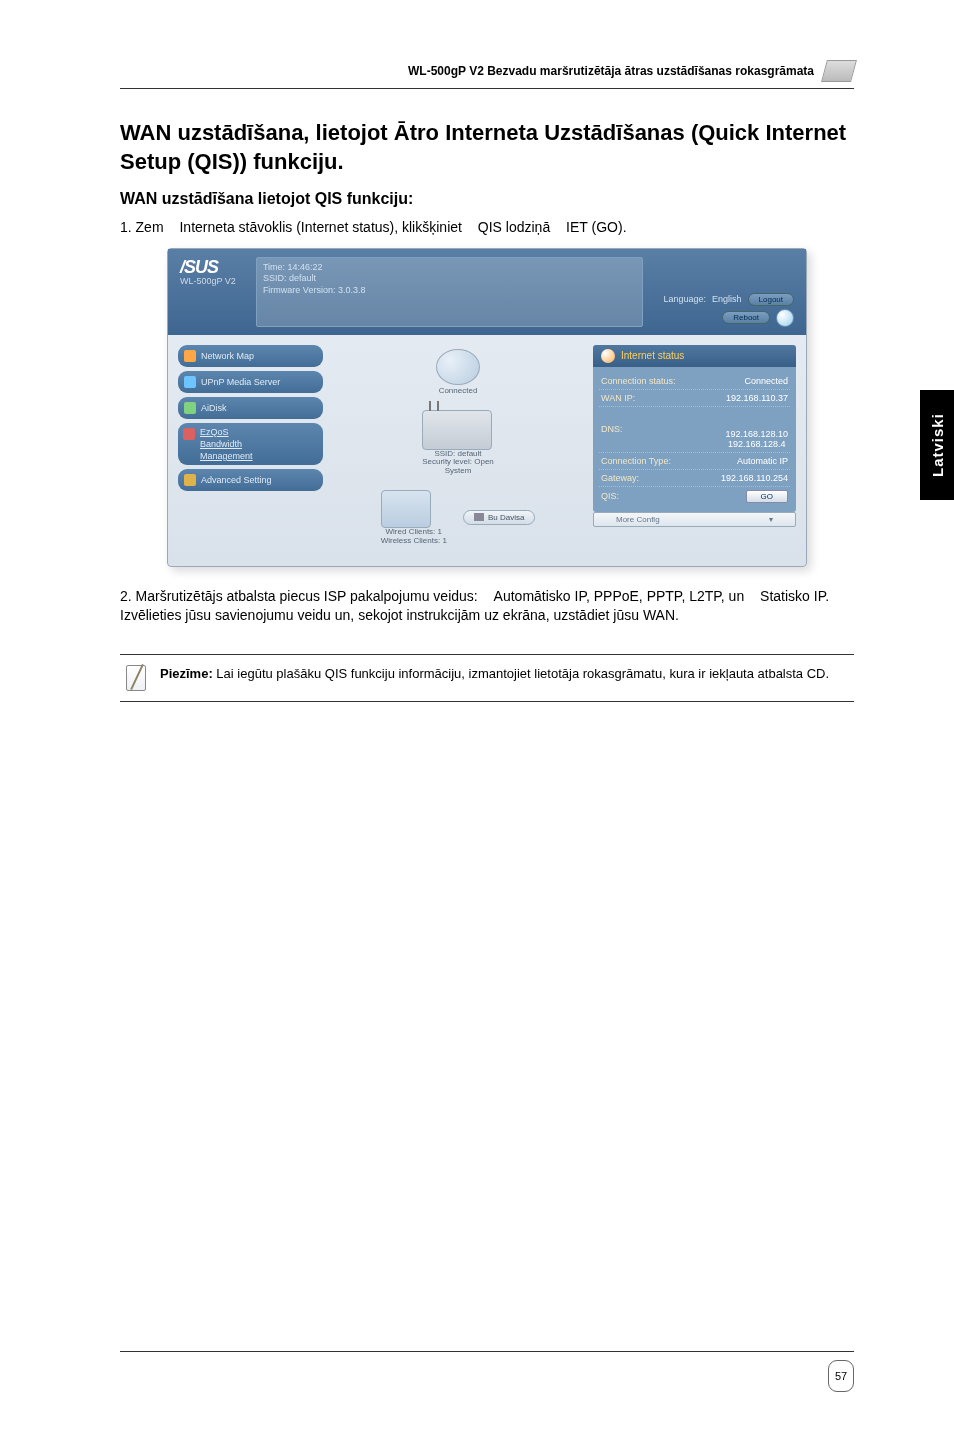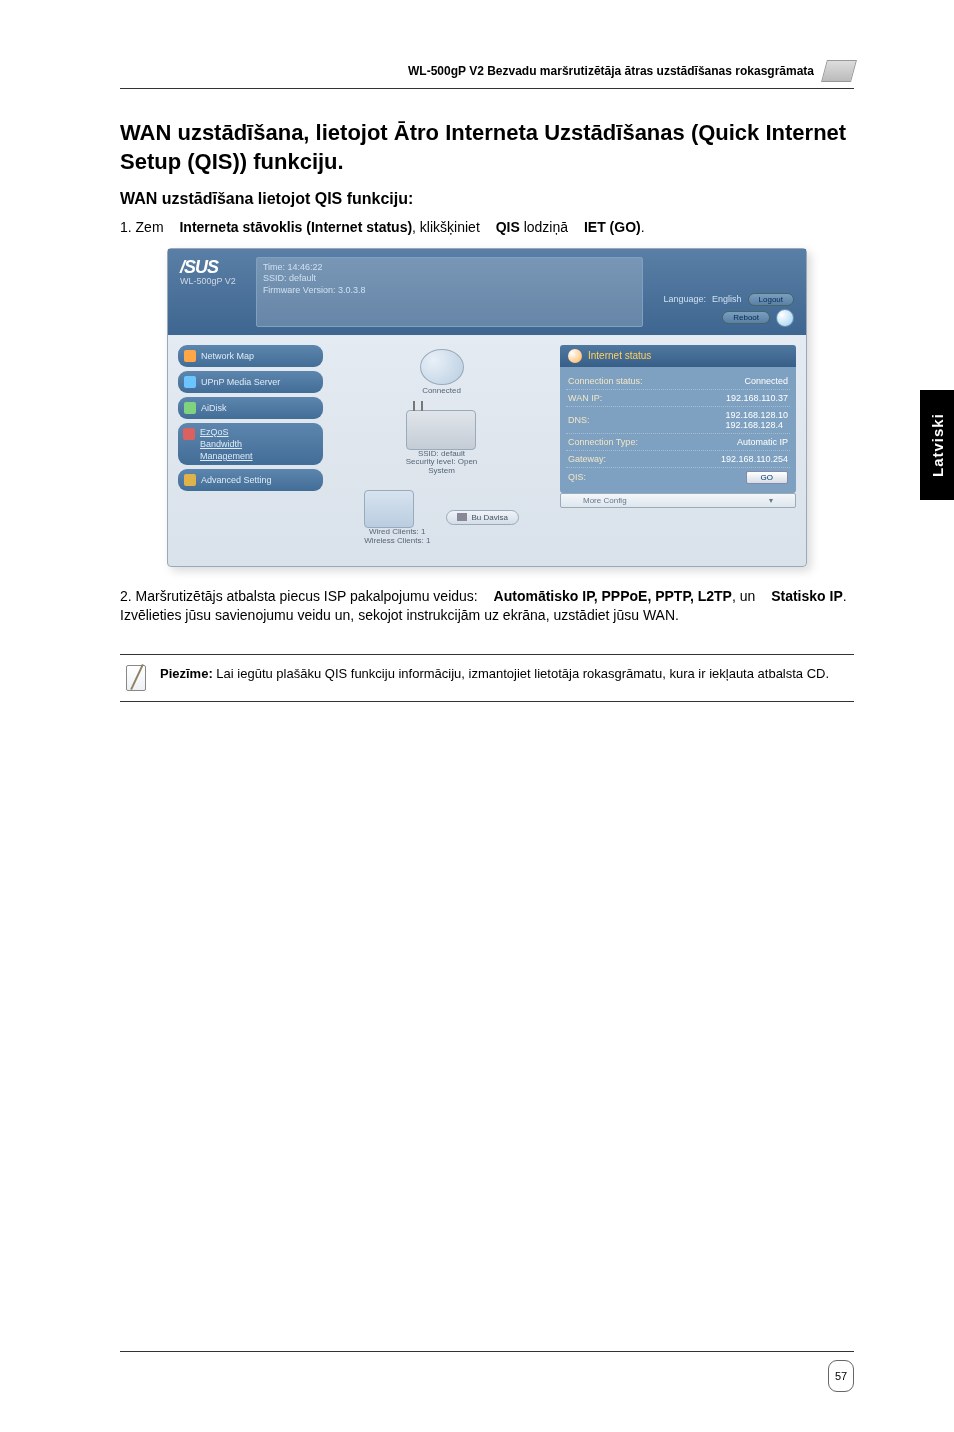--- a/index.html
+++ b/index.html
@@ -48,21 +48,21 @@
   .subhead {
     font-size: 16px;
     font-weight: bold;
     margin-bottom: 10px;
   }
   .step {
     font-size: 14px;
     line-height: 1.4;
     margin-bottom: 10px;
   }
-  .step b { font-weight: bold; padding-left: 12px; }
+  .step b { font-weight: normal; padding-left: 12px; }
 
   .side-tab {
     position: absolute;
     right: 0;
     top: 390px;
     width: 34px;
     height: 110px;
     background: #000;
     color: #fff;
     font-size: 15px;
@@ -226,21 +226,21 @@
     border-radius:4px;
   }
   .bu-button {
     display:inline-flex;gap:4px;
     background:linear-gradient(#f0f4f8,#d3dde7);
     border:1px solid #9ab;border-radius:10px;
     padding:2px 10px;font-size:8px;color:#456;
   }
 
   .status-panel {
-    width: 236px;
+    width: 203px;
     border-radius: 15px;
   }
   .status-header{
     background:linear-gradient(#4f78a0,#385f88);
     color:#ffd060;
     padding:4px 8px;
     font-size:10px;
     display:flex;align-items:center;gap:6px;
     border-radius:3px 3px 0 0;
   }
@@ -426,21 +426,21 @@
               <div class="status-row">
                 <span>Connection status:</span>
                 <span class="rval">Connected</span>
               </div>
               <div class="status-row">
                 <span>WAN IP:</span>
                 <span class="rval">192.168.110.37</span>
               </div>
               <div class="status-row">
                 <span>DNS:</span>
-                <span class="rval" style="white-space:pre-line;text-align:left;">192.168.128.10
+                <span class="rval" style="white-space:pre-line;text-align:center;margin-top:19px;">192.168.128.10
 192.168.128.4</span>
               </div>
               <div class="status-row">
                 <span>Connection Type:</span>
                 <span class="rval">Automatic IP</span>
               </div>
               <div class="status-row">
                 <span>Gateway:</span>
                 <span class="rval">192.168.110.254</span>
               </div>

